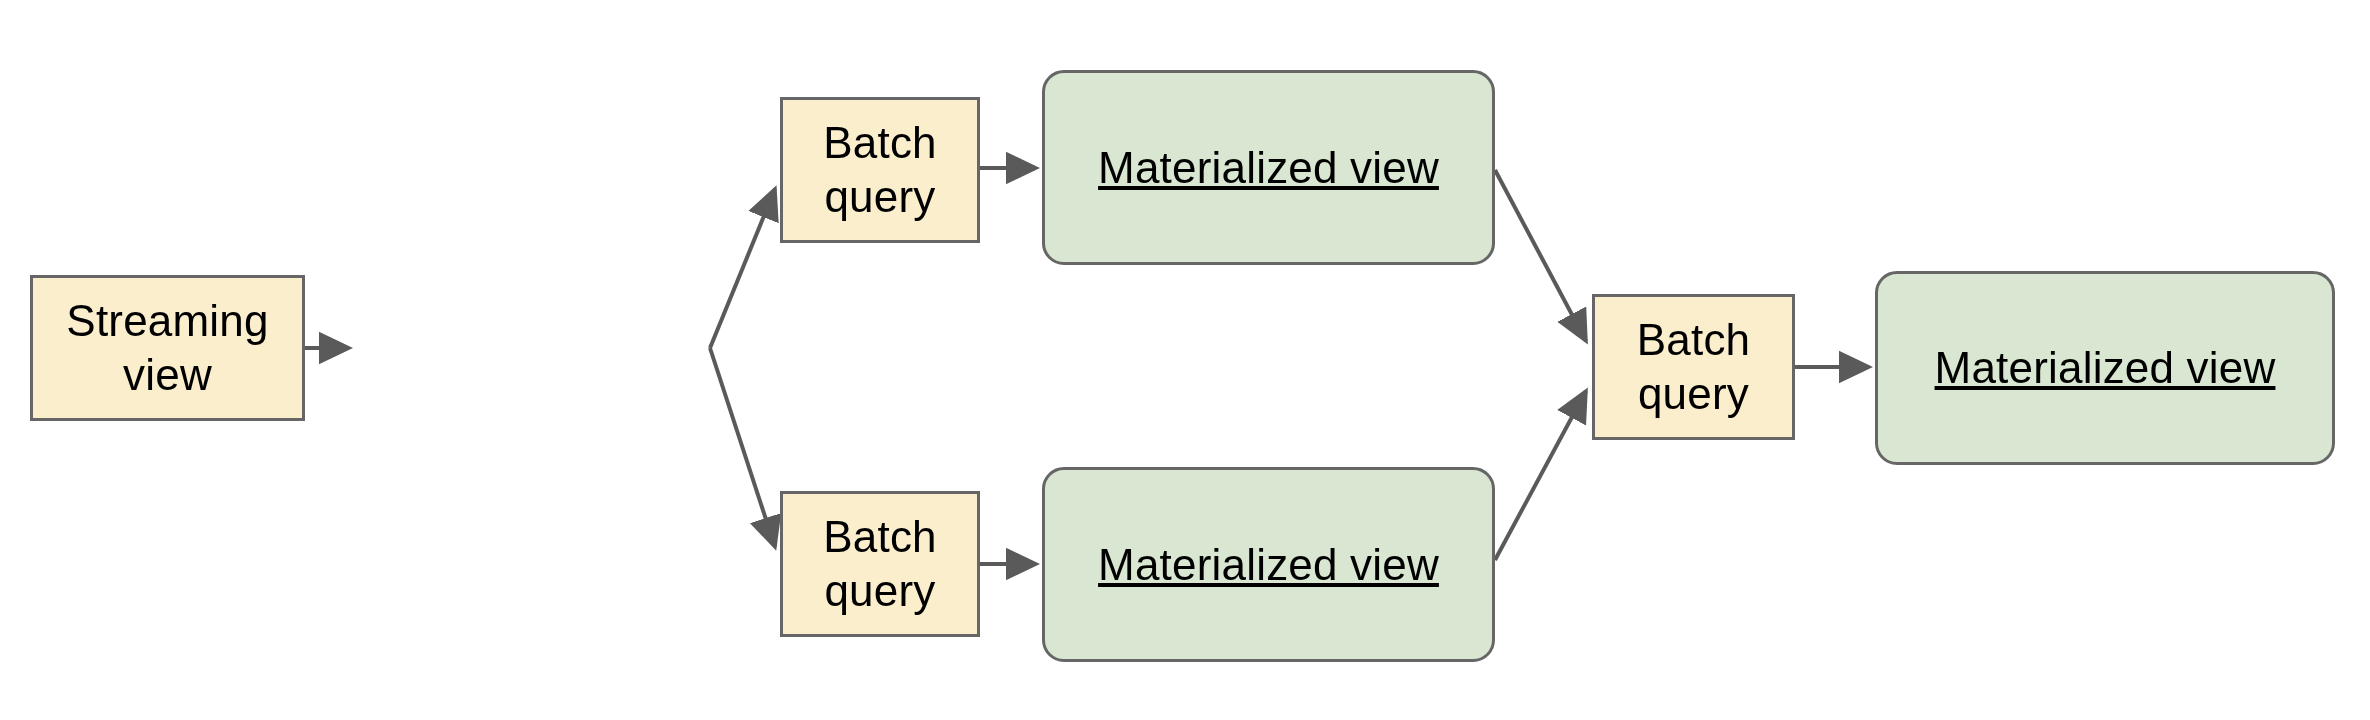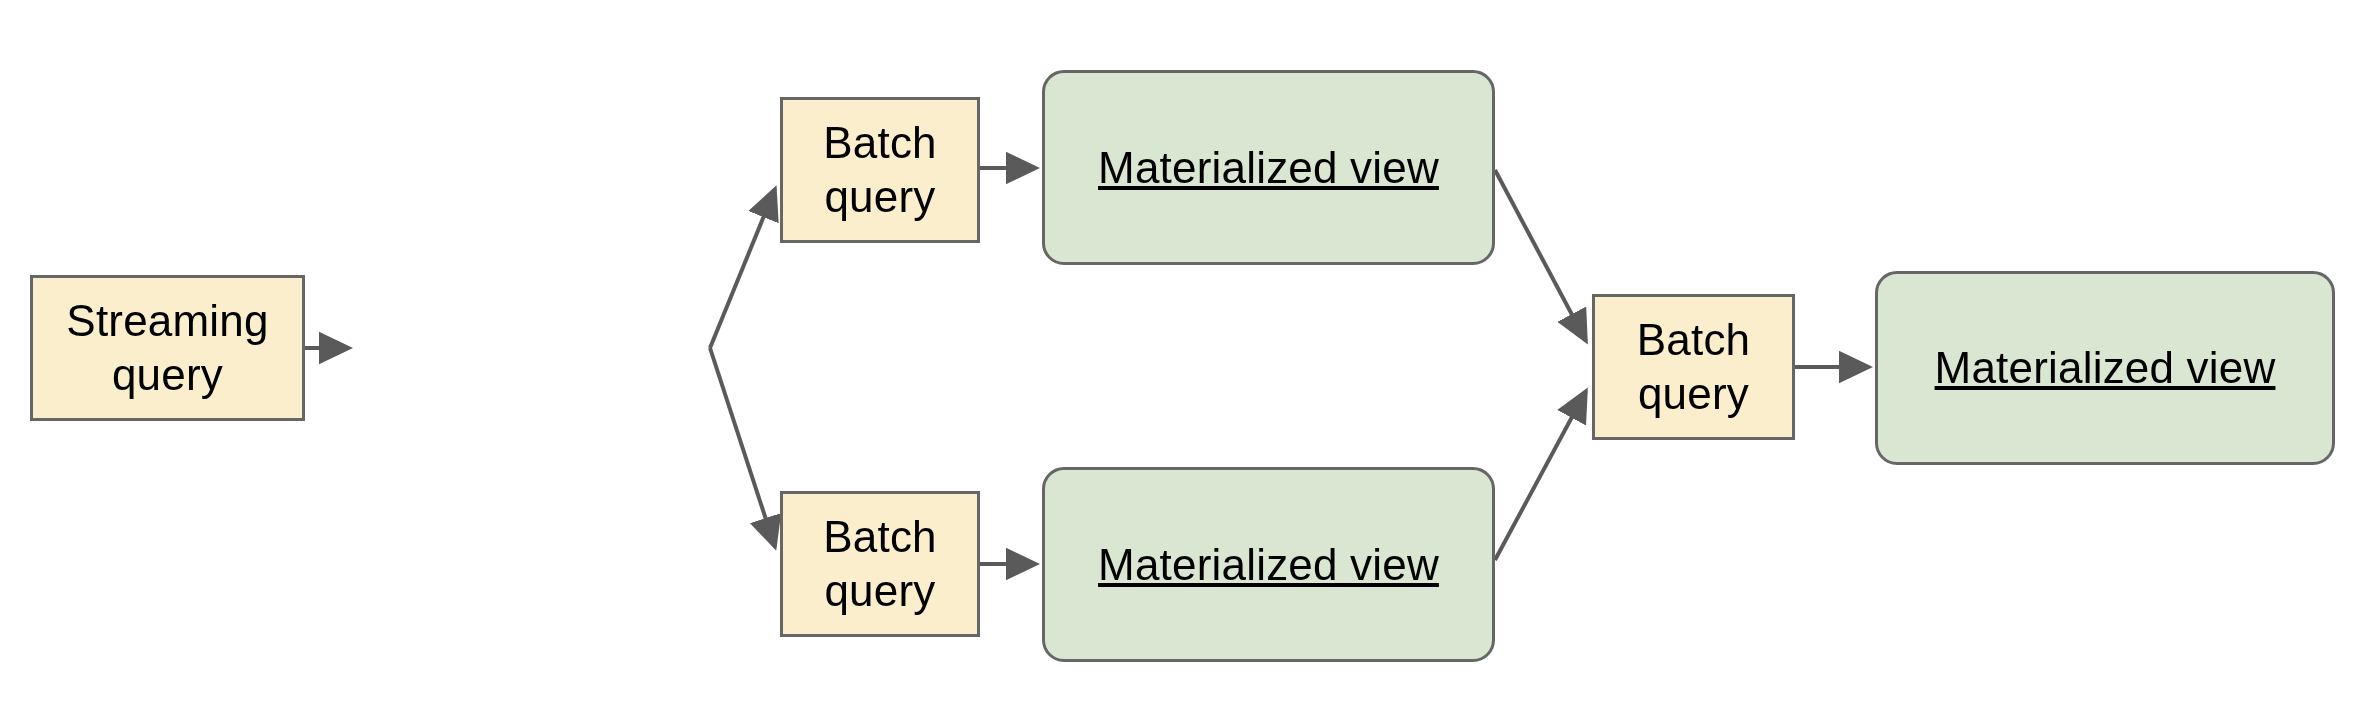--- a/index.html
+++ b/index.html
@@ -74,21 +74,21 @@
       <line x1="980" y1="168" x2="1036" y2="168"></line>
       <line x1="980" y1="564" x2="1036" y2="564"></line>
       <line x1="1495" y1="170" x2="1586" y2="341"></line>
       <line x1="1495" y1="560" x2="1586" y2="391"></line>
       <line x1="1795" y1="367" x2="1869" y2="367"></line>
     </g>
   </svg>
 
   <div class="node node-process" style="left:30px; top:275px; width:275px; height:146px;">
     <span class="node-label">Streaming
-query</span>
+view</span>
   </div>
 
 
   <div class="node node-process" style="left:780px; top:97px; width:200px; height:146px;">
     <span class="node-label">Batch
 query</span>
   </div>
 
   <div class="node node-store" style="left:1042px; top:70px; width:453px; height:195px;">
     <span class="node-label">Materialized view</span>

